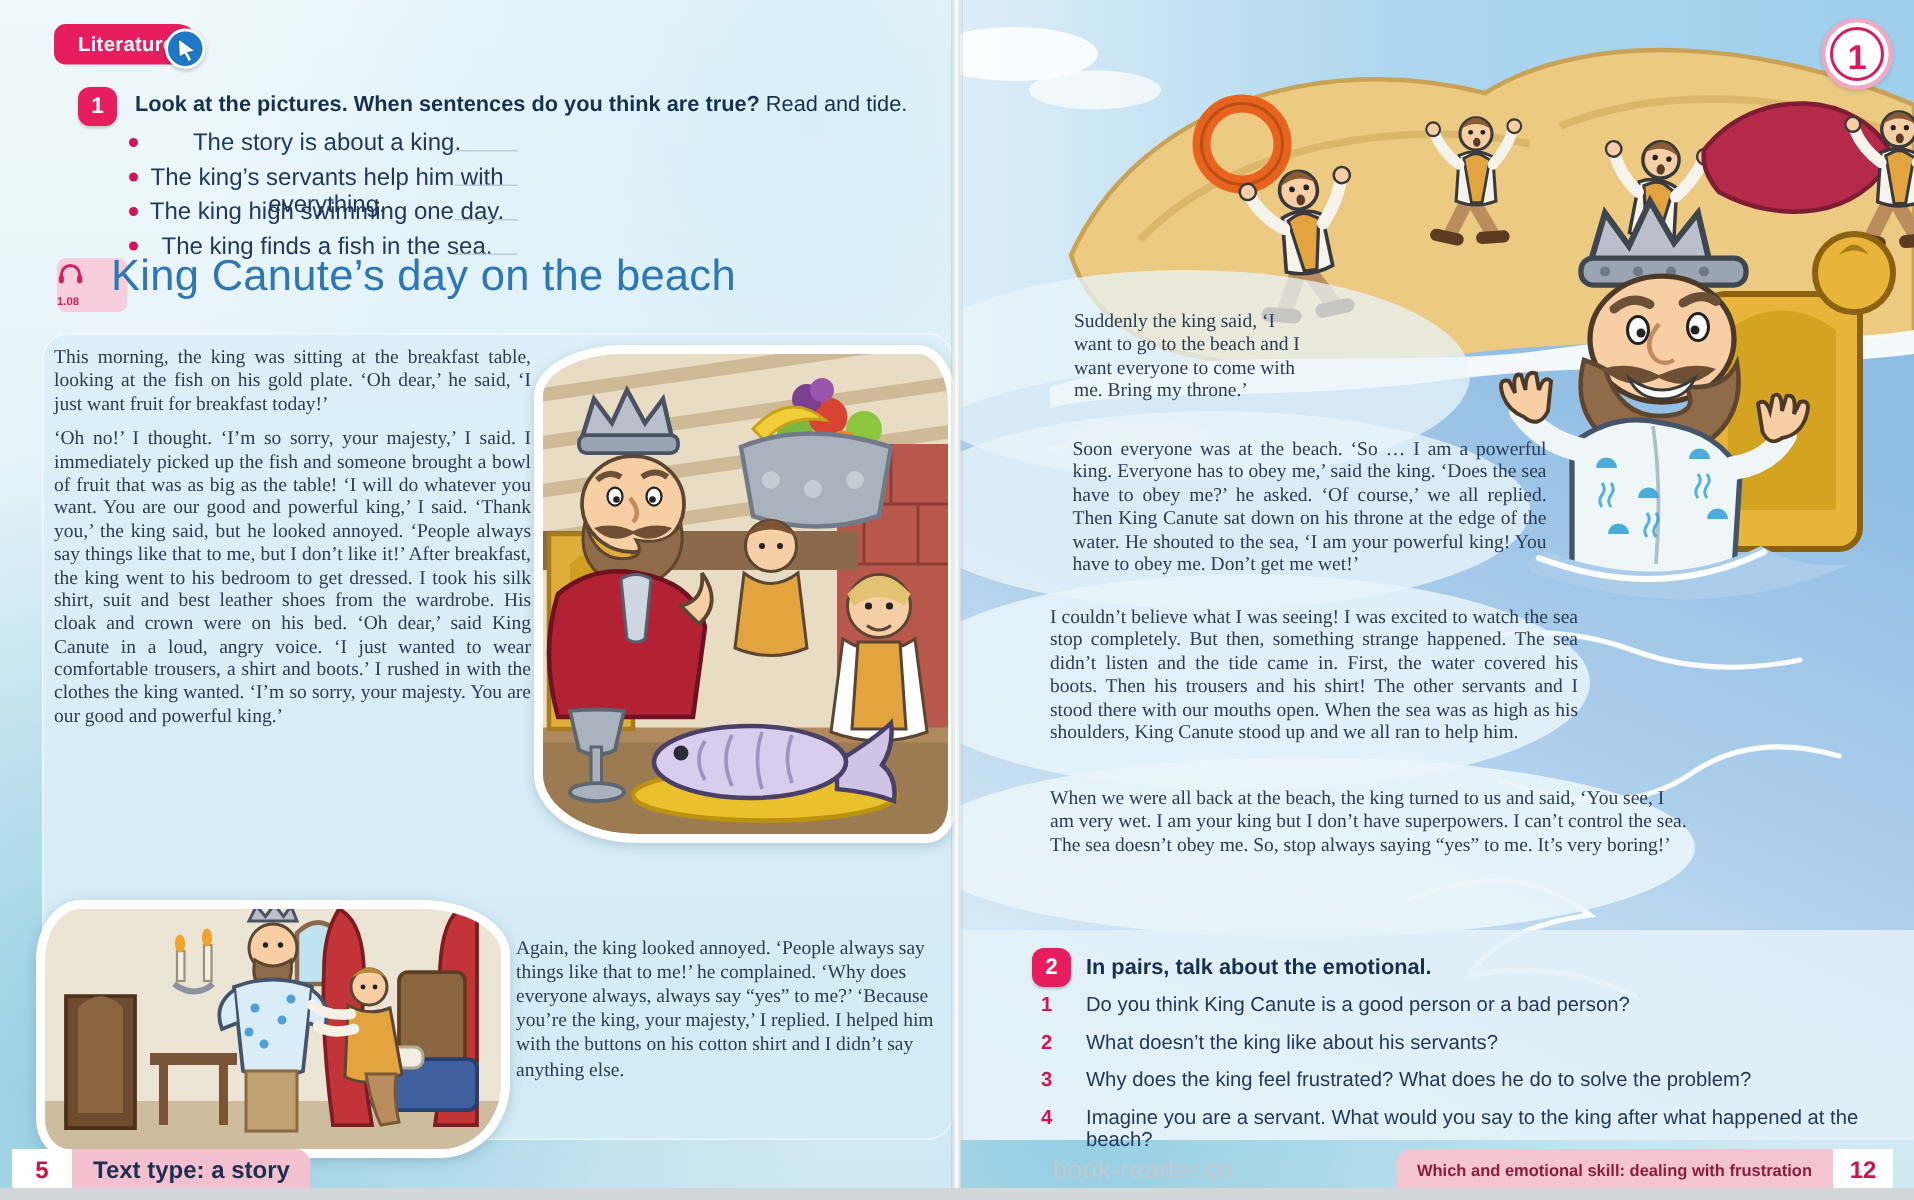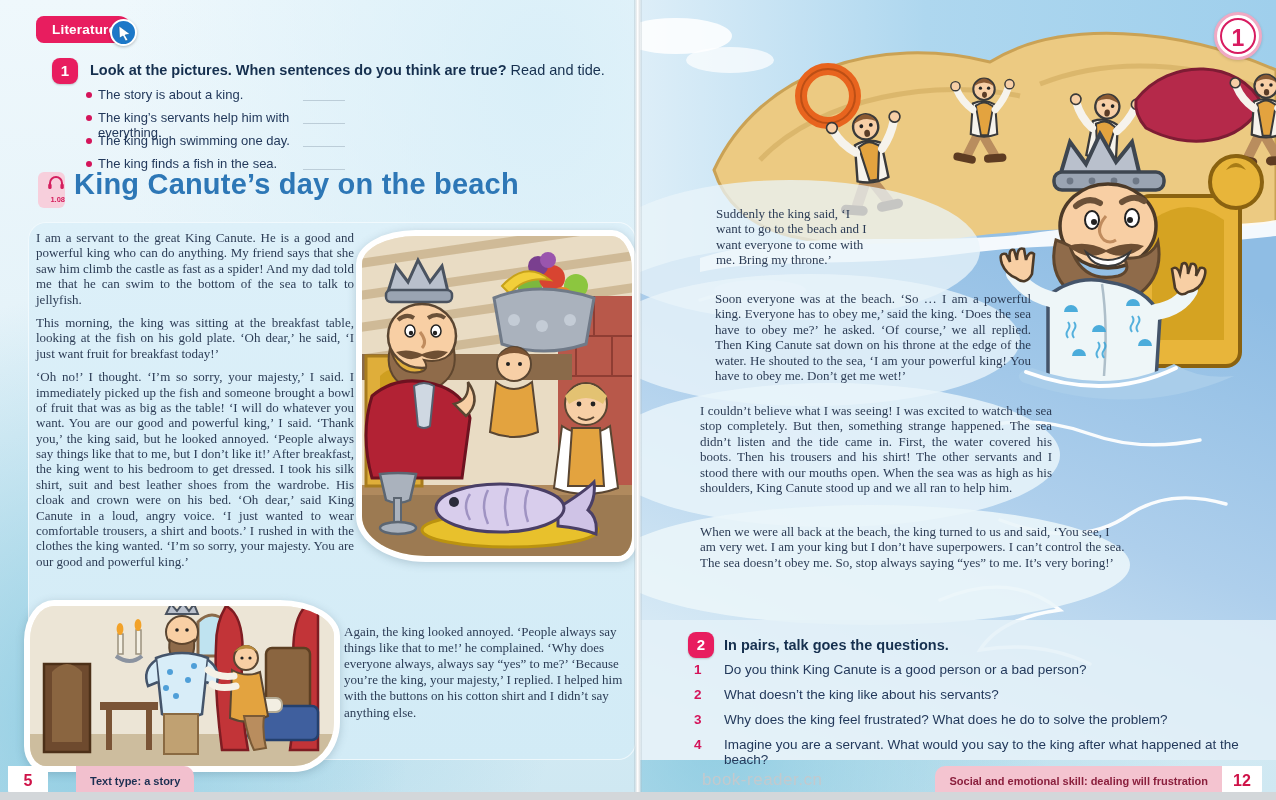--- a/index.html
+++ b/index.html
@@ -26,30 +26,30 @@
   .cursor-btn { position:absolute; left:110px; top:19px; width:27px; height:27px; border-radius:50%;
     background:#1d78c8; border:2px solid #ffffff; box-shadow:0 1px 3px rgba(0,0,0,.25); }
   .cursor-btn svg { position:absolute; left:5px; top:4px; }
 
   .ex-badge { position:absolute; width:26px; height:26px; background:#e81d5f; border-radius:8px;
     color:#fff; font-weight:bold; font-size:15px; text-align:center; line-height:26px;
     box-shadow:0 1px 2px rgba(0,0,0,.2); }
   .ex-instr { position:absolute; font-size:14.5px; color:#16304f; font-weight:bold; }
   .ex-instr .reg { font-weight:normal; }
 
-  .ex1-item { position:absolute; left:98px; font-size:13px; color:#23395b; width:240px; }
+  .ex1-item { position:absolute; left:98px; font-size:16px; color:#23395b; width:240px;text-align:center; }
   .ex1-item::before { content:""; position:absolute; left:-12px; top:5px; width:6px; height:6px;
     border-radius:50%; background:#d4145a; }
   .ans-line { position:absolute; left:303px; width:42px; height:14px;
     border-bottom:1.6px solid #bccdd8; background:transparent; }
 
-  .audio-chip { position:absolute; left:38px; top:172px; width:27px; height:36px;
-    background:#f7cfdc; border-radius:6px; text-align:right; }
+  .audio-chip { position:absolute; left:38px; top:172px; width:47px; height:36px;
+    background:#f7cfdc; border-radius:6px; text-align:left; }
   .audio-chip .track { display:block; font-size:7.5px; font-weight:bold; color:#d41f5e; margin-top:1px; }
-  .story-title { position:absolute; left:74px; top:168px; font-size:29px; font-weight:700;
+  .story-title { position:absolute; left:74px; top:168px; font-size:29px; font-weight:400;
     color:#2d77b6; letter-spacing:.2px; font-family:"Liberation Sans", sans-serif; }
 
   
   .story-panel { position:absolute; left:28px; top:222px; width:608px; height:538px;
     background:linear-gradient(180deg,#ddf0f9 0%, #d2ebf6 100%);
     border-radius:18px; box-shadow:inset 0 0 0 1px rgba(255,255,255,.6); }
   .story-col { position:absolute; font-family:"Liberation Serif", serif; font-size:13px;
     line-height:1.185; color:#2c3c55; text-align:justify; }
   .story-col p { margin-bottom:8px; }
   #col-left { left:36px; top:230px; width:318px; }
@@ -79,22 +79,22 @@
   #rpara4 { left:60px; top:524px; width:428px; }
 
   .q-num { position:absolute; left:54px; width:20px; font-size:13.5px; font-weight:bold; color:#d4145a; }
   .q-text { position:absolute; left:84px; width:560px; font-size:13.5px; color:#23395b; }
 
   
   .foot-box { position:absolute; top:766px; height:30px; }
   .page-num { background:#fff; width:40px; color:#cf1248; font-weight:bold; font-size:16px;
     text-align:center; line-height:30px; }
   #foot-num-left { left:8px; border-radius:0 0 0 6px; }
-  #foot-label-left { left:48px; background:#f2c0ce; color:#1c2f52; font-weight:bold; font-size:11px;
-    line-height:30px; padding:0 14px; border-radius:0 10px 0 0;margin-left:28px; }
+  #foot-label-left { left:48px; background:#f2c0ce; color:#1c2f52; font-weight:bold; font-size:16px;
+    line-height:30px; padding:0 14px; border-radius:0 10px 0 0; }
   #foot-label-right { right:54px; background:#f4c4d0; color:#8a1f3d; font-weight:bold; font-size:11px;
     line-height:30px; padding:0 14px; border-radius:10px 0 0 0; }
   #foot-num-right { right:14px; border-radius:0 0 6px 0; }
 
   .watermark { position:absolute; left:62px; top:770px; font-size:17px; color:#c3c9cd;
     letter-spacing:.5px; }
   #bottom-strip { position:absolute; left:0; top:792px; width:1276px; height:8px; background:#d3d7da; }
 </style>
 </head>
 <body>
@@ -131,21 +131,20 @@
         <rect x="1.2" y="8.5" width="3.4" height="5.5" rx="1.6" fill="#d41f5e"></rect>
         <rect x="13.4" y="8.5" width="3.4" height="5.5" rx="1.6" fill="#d41f5e"></rect>
       </svg>
       <span class="track">1.08</span>
     </div>
     <div class="story-title">King Canute’s day on the beach</div>
 
     <div class="story-panel"></div>
 
     <div class="story-col" id="col-left">
-      <p>I am a servant to the great King Canute. He is a good and powerful king who can do anything. My friend says that she saw him climb the castle as fast as a spider! And my dad told me that he can swim to the bottom of the sea to talk to jellyfish.</p>
       <p>This morning, the king was sitting at the breakfast table, looking at the fish on his gold plate. ‘Oh dear,’ he said, ‘I just want fruit for breakfast today!’</p>
       <p>‘Oh no!’ I thought. ‘I’m so sorry, your majesty,’ I said. I immediately picked up the fish and someone brought a bowl of fruit that was as big as the table! ‘I will do whatever you want. You are our good and powerful king,’ I said. ‘Thank you,’ the king said, but he looked annoyed. ‘People always say things like that to me, but I don’t like it!’ After breakfast, the king went to his bedroom to get dressed. I took his silk shirt, suit and best leather shoes from the wardrobe. His cloak and crown were on his bed. ‘Oh dear,’ said King Canute in a loud, angry voice. ‘I just wanted to wear comfortable trousers, a shirt and boots.’ I rushed in with the clothes the king wanted. ‘I’m so sorry, your majesty. You are our good and powerful king.’</p>
     </div>
 
     <div class="illo" id="illo-breakfast">
       <svg width="272" height="322" viewBox="0 0 272 322">
         <rect width="272" height="322" fill="#e9dcc4"></rect>
         <g stroke="#c9b28c" stroke-width="9" opacity=".8">
           <line x1="-20" y1="30" x2="290" y2="-15"></line>
             <line x1="-20" y1="62" x2="290" y2="17"></line>
@@ -418,32 +417,32 @@
     <div class="unit-badge">
       <div class="inner">1</div>
     </div>
 
     <div class="story-col-r" id="rpara1">Suddenly the king said, ‘I want to go to the beach and I want everyone to come with me. Bring my throne.’</div>
     <div class="story-col-r" id="rpara2">Soon everyone was at the beach. ‘So … I am a powerful king. Everyone has to obey me,’ said the king. ‘Does the sea have to obey me?’ he asked. ‘Of course,’ we all replied. Then King Canute sat down on his throne at the edge of the water. He shouted to the sea, ‘I am your powerful king! You have to obey me. Don’t get me wet!’</div>
     <div class="story-col-r" id="rpara3">I couldn’t believe what I was seeing! I was excited to watch the sea stop completely. But then, something strange happened. The sea didn’t listen and the tide came in. First, the water covered his boots. Then his trousers and his shirt! The other servants and I stood there with our mouths open. When the sea was as high as his shoulders, King Canute stood up and we all ran to help him.</div>
     <div class="story-col-r" id="rpara4">When we were all back at the beach, the king turned to us and said, ‘You see, I am very wet. I am your king but I don’t have superpowers. I can’t control the sea. The sea doesn’t obey me. So, stop always saying “yes” to me. It’s very boring!’</div>
 
     <div class="ex-badge" style="left:48px; top:632px;">2</div>
-    <div class="ex-instr" style="left:84px; top:637px;">In pairs, talk goes the questions.</div>
+    <div class="ex-instr" style="left:84px; top:637px;">In pairs, talk about the emotional.</div>
 
     <div class="q-num" style="top:662px;">1</div>
     <div class="q-text" style="top:662px;">Do you think King Canute is a good person or a bad person?</div>
     <div class="q-num" style="top:687px;">2</div>
     <div class="q-text" style="top:687px;">What doesn’t the king like about his servants?</div>
     <div class="q-num" style="top:712px;">3</div>
     <div class="q-text" style="top:712px;">Why does the king feel frustrated? What does he do to solve the problem?</div>
     <div class="q-num" style="top:737px;">4</div>
     <div class="q-text" style="top:737px;">Imagine you are a servant. What would you say to the king after what happened at the beach?</div>
 
     <div class="watermark">book-reader.cn</div>
 
-    <div class="foot-box" id="foot-label-right">Social and emotional skill: dealing will frustration</div>
+    <div class="foot-box" id="foot-label-right">Which and emotional skill: dealing with frustration</div>
     <div class="foot-box page-num" id="foot-num-right">12</div>
   </div>
 
   <div id="seam"></div>
   <div id="bottom-strip"></div>
 </div>
 
 </body></html>

